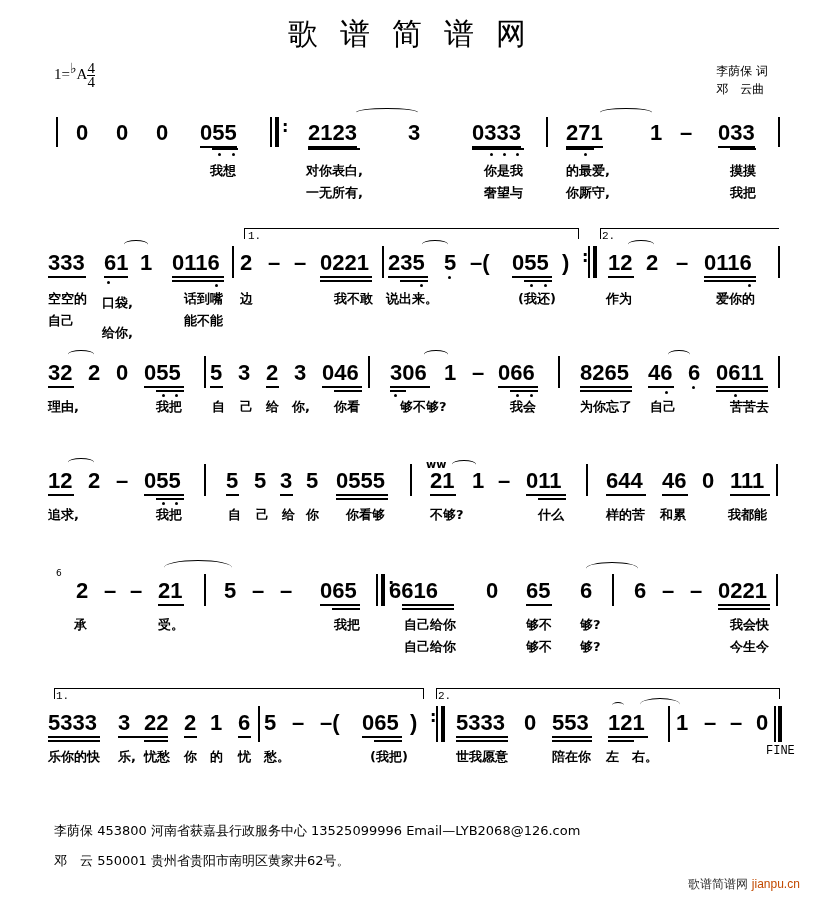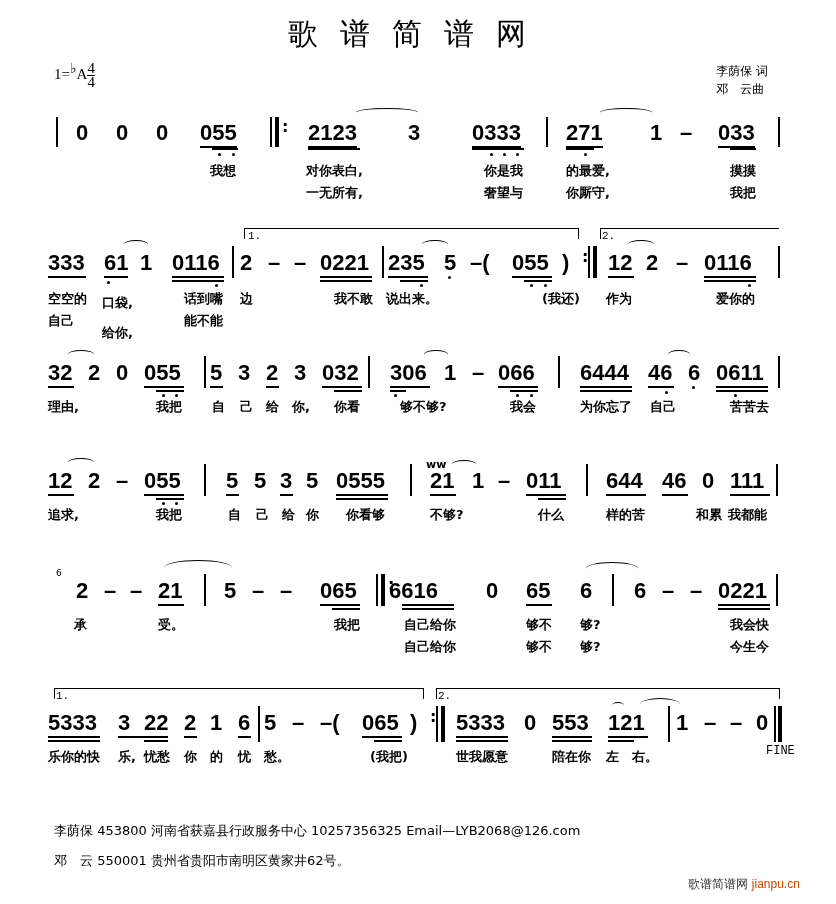--- a/index.html
+++ b/index.html
@@ -133,21 +133,21 @@
   <div class="abs" style="left:704px;top:280px;width:52px;border-top:2px solid #000"></div>
   <div class="abs dot" style="left:748px;top:284px"></div>
   <div class="abs bar" style="left:778px;top:246px;height:32px"></div>
 
   <span class="abs lyric" style="left:48px;top:290px">空空的</span>
   <span class="abs lyric" style="left:102px;top:294px">口袋,</span>
   <span class="abs lyric" style="left:184px;top:290px">话到嘴</span>
   <span class="abs lyric" style="left:240px;top:290px">边</span>
   <span class="abs lyric" style="left:334px;top:290px">我不敢</span>
   <span class="abs lyric" style="left:386px;top:290px">说出来。</span>
-  <span class="abs lyric" style="left:542px;top:290px">(我还)</span>
+  <span class="abs lyric" style="left:518px;top:290px">(我还)</span>
   <span class="abs lyric" style="left:606px;top:290px">作为</span>
   <span class="abs lyric" style="left:716px;top:290px">爱你的</span>
   <span class="abs lyric" style="left:48px;top:312px">自己</span>
   <span class="abs lyric" style="left:102px;top:324px">给你,</span>
   <span class="abs lyric" style="left:184px;top:312px">能不能</span>
 </div>
 
 <div>
   <span class="abs note" style="left:48px;top:360px">32</span>
   <div class="abs" style="left:48px;top:386px;width:26px;border-top:2px solid #000"></div>
@@ -159,38 +159,38 @@
   <div class="abs" style="left:156px;top:390px;width:28px;border-top:2px solid #000"></div>
   <div class="abs dot" style="left:162px;top:394px"></div>
   <div class="abs dot" style="left:175px;top:394px"></div>
   <div class="abs bar" style="left:204px;top:356px;height:32px"></div>
   <span class="abs note" style="left:210px;top:360px">5</span>
   <div class="abs" style="left:210px;top:386px;width:13px;border-top:2px solid #000"></div>
   <span class="abs note" style="left:238px;top:360px">3</span>
   <span class="abs note" style="left:266px;top:360px">2</span>
   <div class="abs" style="left:266px;top:386px;width:13px;border-top:2px solid #000"></div>
   <span class="abs note" style="left:294px;top:360px">3</span>
-  <span class="abs note" style="left:322px;top:360px">032</span>
+  <span class="abs note" style="left:322px;top:360px">046</span>
   <div class="abs" style="left:322px;top:386px;width:40px;border-top:2px solid #000"></div>
   <div class="abs" style="left:334px;top:390px;width:28px;border-top:2px solid #000"></div>
   <div class="abs bar" style="left:368px;top:356px;height:32px"></div>
   <span class="abs note" style="left:390px;top:360px">306</span>
   <div class="abs" style="left:390px;top:386px;width:40px;border-top:2px solid #000"></div>
   <div class="abs" style="left:390px;top:390px;width:16px;border-top:2px solid #000"></div>
   <div class="abs dot" style="left:394px;top:394px"></div>
   <div class="abs slur" style="left:424px;top:350px;width:24px"></div>
   <span class="abs note" style="left:444px;top:360px">1</span>
   <span class="abs note" style="left:472px;top:360px">–</span>
   <span class="abs note" style="left:498px;top:360px">066</span>
   <div class="abs" style="left:498px;top:386px;width:40px;border-top:2px solid #000"></div>
   <div class="abs" style="left:510px;top:390px;width:28px;border-top:2px solid #000"></div>
   <div class="abs dot" style="left:516px;top:394px"></div>
   <div class="abs dot" style="left:530px;top:394px"></div>
   <div class="abs bar" style="left:558px;top:356px;height:32px"></div>
-  <span class="abs note" style="left:580px;top:360px">6444</span>
+  <span class="abs note" style="left:580px;top:360px">8265</span>
   <div class="abs" style="left:580px;top:386px;width:52px;border-top:2px solid #000"></div>
   <div class="abs" style="left:580px;top:390px;width:52px;border-top:2px solid #000"></div>
   <span class="abs note" style="left:648px;top:360px">46</span>
   <div class="abs" style="left:648px;top:386px;width:26px;border-top:2px solid #000"></div>
   <div class="abs dot" style="left:665px;top:391px"></div>
   <div class="abs slur" style="left:668px;top:350px;width:22px"></div>
   <span class="abs note" style="left:688px;top:360px">6</span>
   <div class="abs dot" style="left:692px;top:386px"></div>
   <span class="abs note" style="left:716px;top:360px">0611</span>
   <div class="abs" style="left:716px;top:386px;width:52px;border-top:2px solid #000"></div>
@@ -256,21 +256,21 @@
   <span class="abs lyric" style="left:48px;top:506px">追求,</span>
   <span class="abs lyric" style="left:156px;top:506px">我把</span>
   <span class="abs lyric" style="left:228px;top:506px">自</span>
   <span class="abs lyric" style="left:256px;top:506px">己</span>
   <span class="abs lyric" style="left:282px;top:506px">给</span>
   <span class="abs lyric" style="left:306px;top:506px">你</span>
   <span class="abs lyric" style="left:346px;top:506px">你看够</span>
   <span class="abs lyric" style="left:430px;top:506px">不够?</span>
   <span class="abs lyric" style="left:538px;top:506px">什么</span>
   <span class="abs lyric" style="left:606px;top:506px">样的苦</span>
-  <span class="abs lyric" style="left:696px;top:506px">和累</span>
+  <span class="abs lyric" style="left:660px;top:506px">和累</span>
   <span class="abs lyric" style="left:728px;top:506px">我都能</span>
 </div>
 
 <div>
   <span class="abs grace" style="left:56px;top:568px">6</span>
   <span class="abs note" style="left:76px;top:578px">2</span>
   <span class="abs note" style="left:104px;top:578px">–</span>
   <span class="abs note" style="left:130px;top:578px">–</span>
   <span class="abs note" style="left:158px;top:578px">21</span>
   <div class="abs" style="left:158px;top:604px;width:26px;border-top:2px solid #000"></div>
@@ -369,18 +369,18 @@
   <span class="abs lyric" style="left:210px;top:748px">的</span>
   <span class="abs lyric" style="left:238px;top:748px">忧</span>
   <span class="abs lyric" style="left:264px;top:748px">愁。</span>
   <span class="abs lyric" style="left:370px;top:748px">(我把)</span>
   <span class="abs lyric" style="left:456px;top:748px">世我愿意</span>
   <span class="abs lyric" style="left:552px;top:748px">陪在你</span>
   <span class="abs lyric" style="left:606px;top:748px">左</span>
   <span class="abs lyric" style="left:632px;top:748px">右。</span>
 </div>
 
-<div class="abs footer" style="top:822px">李荫保 453800 河南省获嘉县行政服务中心 10257356325 Email—LYB2068@126.com</div>
+<div class="abs footer" style="top:822px">李荫保 453800 河南省获嘉县行政服务中心 13525099996 Email—LYB2068@126.com</div>
 <div class="abs footer" style="top:852px">邓　云 550001 贵州省贵阳市南明区黄家井62号。</div>
 <div class="abs wm" style="left:688px;top:876px">
   <span>歌谱简谱网</span>
   <span class="u">jianpu.cn</span>
 </div>
 
 </body></html>

